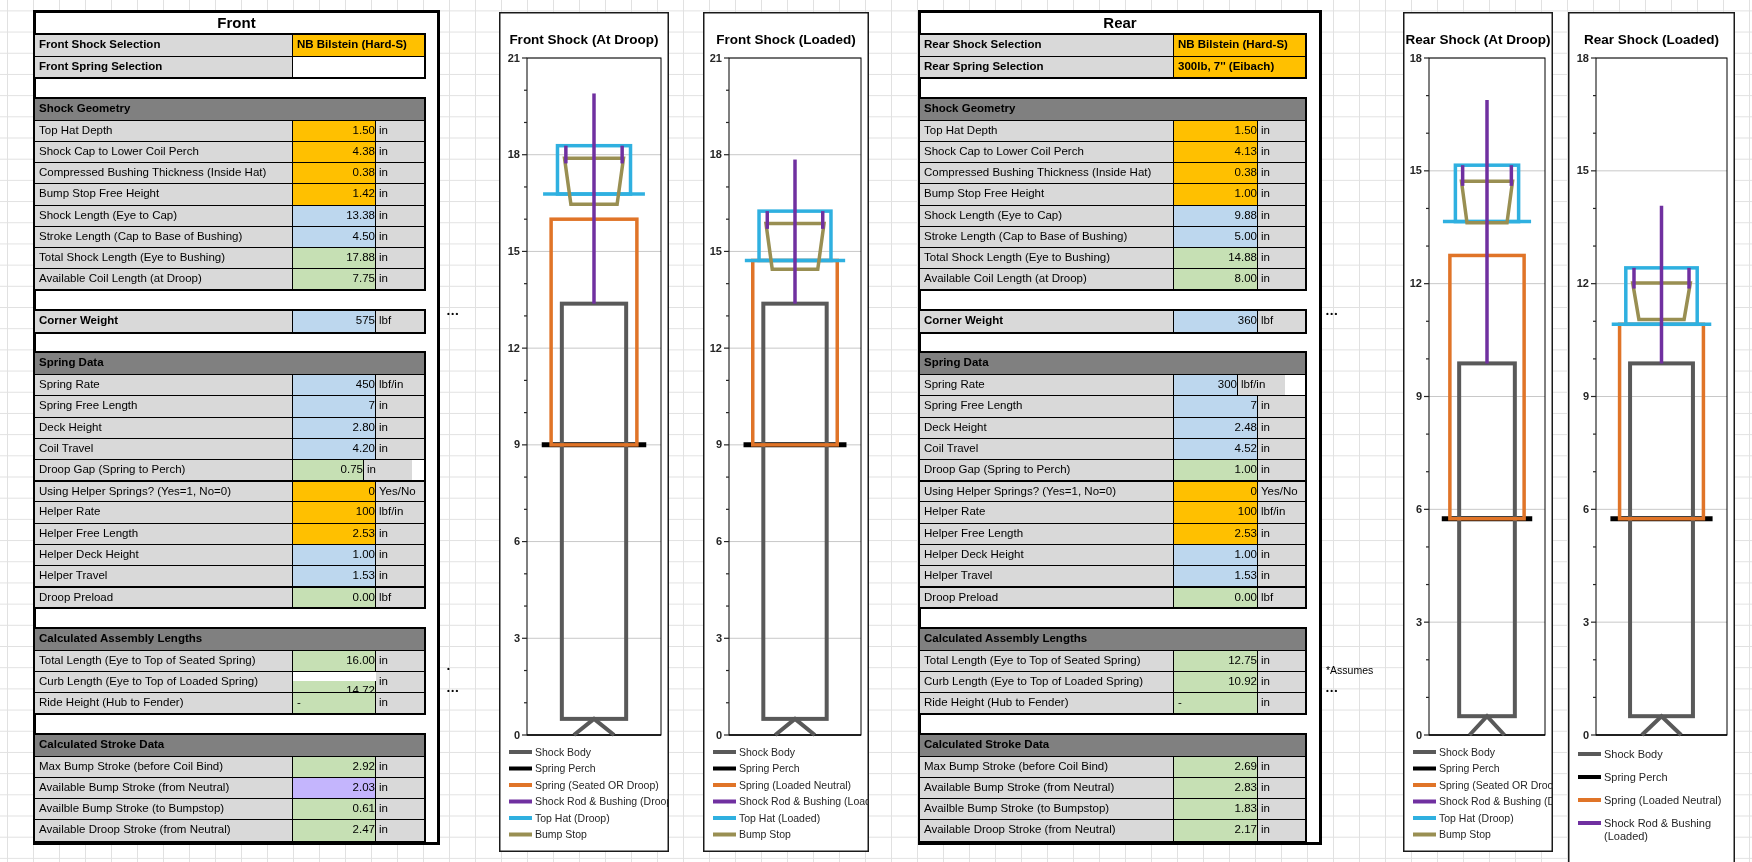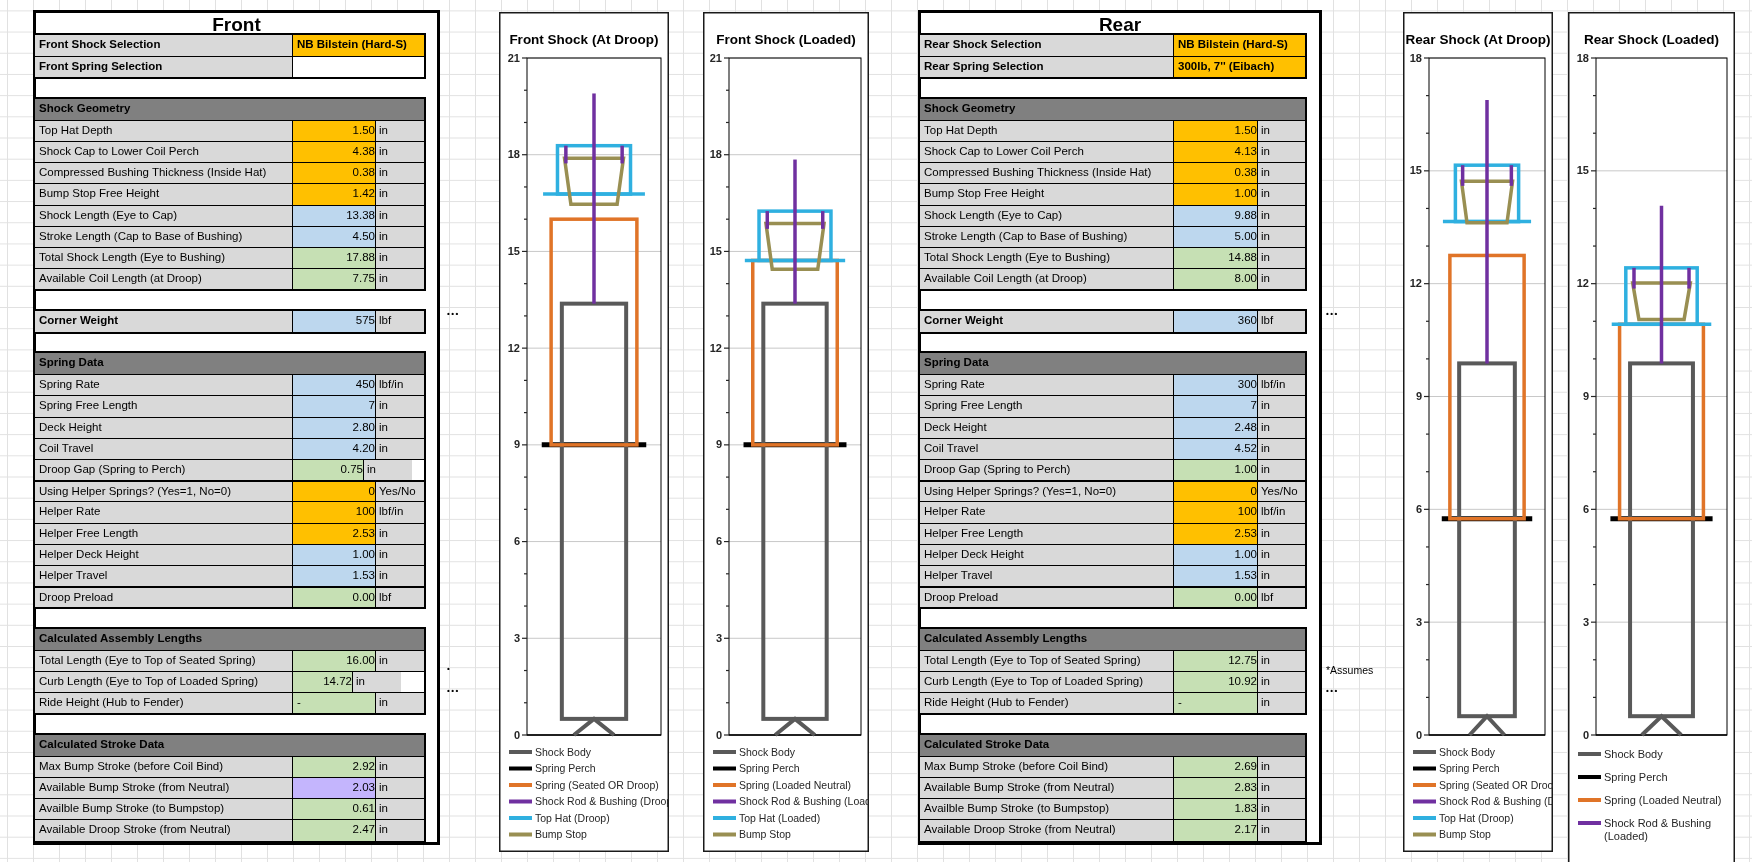--- a/index.html
+++ b/index.html
@@ -4,21 +4,21 @@
 <style>
   html,body{margin:0;padding:0;background:#fff;}
   #page{position:relative;width:1752px;height:862px;background:#ffffff;
         font-family:"Liberation Sans",sans-serif;overflow:hidden;}
   #grid-bg{position:absolute;left:0;top:0;right:0;bottom:0;
     background-image:
       linear-gradient(to right,#dcdcdc 1px,transparent 1px),
       linear-gradient(to bottom,#dcdcdc 1px,transparent 1px);
     background-size:26px 21.2px;background-position:7px 10.4px;opacity:.85;}
   .section-box{position:absolute;background:#fff;border:3px solid #000;box-sizing:border-box;}
-  .section-title{text-align:center;font-weight:bold;font-size:19px;color:#000;padding-top:1px;}
+  .section-title{text-align:center;font-weight:bold;font-size:15px;color:#000;padding-top:1px;}
   .blk{position:absolute;border:2px solid #000;background:#fff;box-sizing:border-box;}
   .trow{display:flex;height:21.2px;box-sizing:border-box;align-items:stretch;}
   .trow.bsep{border-top:1px solid #000;}
   .trow.thick{border-top:2px solid #000;}
   .cell{box-sizing:border-box;font-size:11.5px;line-height:19.5px;overflow:hidden;
         white-space:nowrap;color:#000;}
   .c-label{background:#D9D9D9;padding-left:4px;border-right:1px solid #000;}
   .c-value{text-align:right;border-right:1px solid #000;}
   .c-value.leftal{text-align:left;padding-left:4px;}
   .c-unit{background:#D9D9D9;padding-left:3px;}
@@ -170,21 +170,21 @@
         <div class="trow">
           <div class="cell c-head" style="width: 389px;">Calculated Assembly Lengths</div>
         </div>
         <div class="trow bsep">
           <div class="cell c-label" style="width: 258px;">Total Length (Eye to Top of Seated Spring)</div>
           <div class="cell c-value" style="width: 83px; background: rgb(198, 224, 180);">16.00</div>
           <div class="cell c-unit" style="width: 48px;">in</div>
         </div>
         <div class="trow bsep">
           <div class="cell c-label" style="width: 258px;">Curb Length (Eye to Top of Loaded Spring)</div>
-          <div class="cell c-value" style="width: 60px; background: rgb(198, 224, 180);">14.72</div>
+          <div class="cell c-value" style="width: 83px; background: rgb(198, 224, 180); margin-top: 9px;">14.72</div>
           <div class="cell c-unit" style="width: 48px;">in</div>
         </div>
         <div class="trow bsep">
           <div class="cell c-label" style="width: 258px;">Ride Height (Hub to Fender)</div>
           <div class="cell c-value leftal" style="width: 83px; background: rgb(198, 224, 180);">-</div>
           <div class="cell c-unit" style="width: 48px;">in</div>
         </div>
       </div>
       <div class="blk" style="left: 33px; top: 732.6px; width: 393px; height: 110px;">
         <div class="trow">
@@ -272,21 +272,21 @@
           <div class="cell c-value" style="width: 84px; background: rgb(189, 215, 238);">360</div>
           <div class="cell c-unit" style="width: 47px;">lbf</div>
         </div>
       </div>
       <div class="blk" style="left: 918px; top: 351px; width: 389px; height: 258.4px;">
         <div class="trow">
           <div class="cell c-head" style="width: 385px;">Spring Data</div>
         </div>
         <div class="trow bsep">
           <div class="cell c-label" style="width: 254px;">Spring Rate</div>
-          <div class="cell c-value" style="width: 84px; background: rgb(189, 215, 238);">300</div>
+          <div class="cell c-value" style="width: 64px; background: rgb(189, 215, 238);">300</div>
           <div class="cell c-unit" style="width: 47px;">lbf/in</div>
         </div>
         <div class="trow bsep">
           <div class="cell c-label" style="width: 254px;">Spring Free Length</div>
           <div class="cell c-value" style="width: 84px; background: rgb(189, 215, 238);">7</div>
           <div class="cell c-unit" style="width: 47px;">in</div>
         </div>
         <div class="trow bsep">
           <div class="cell c-label" style="width: 254px;">Deck Height</div>
           <div class="cell c-value" style="width: 84px; background: rgb(189, 215, 238);">2.48</div>

